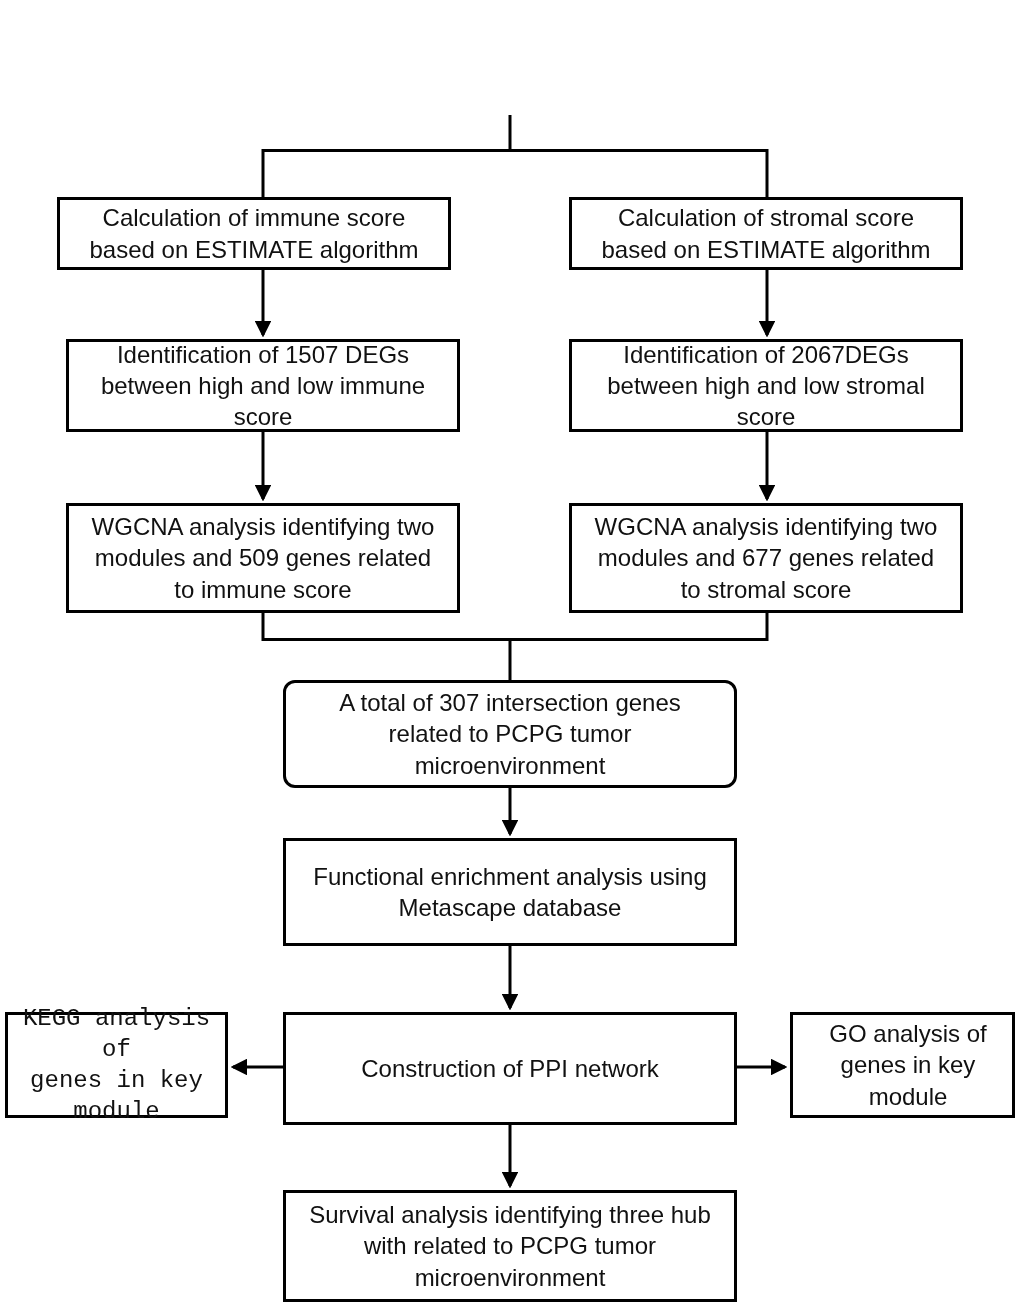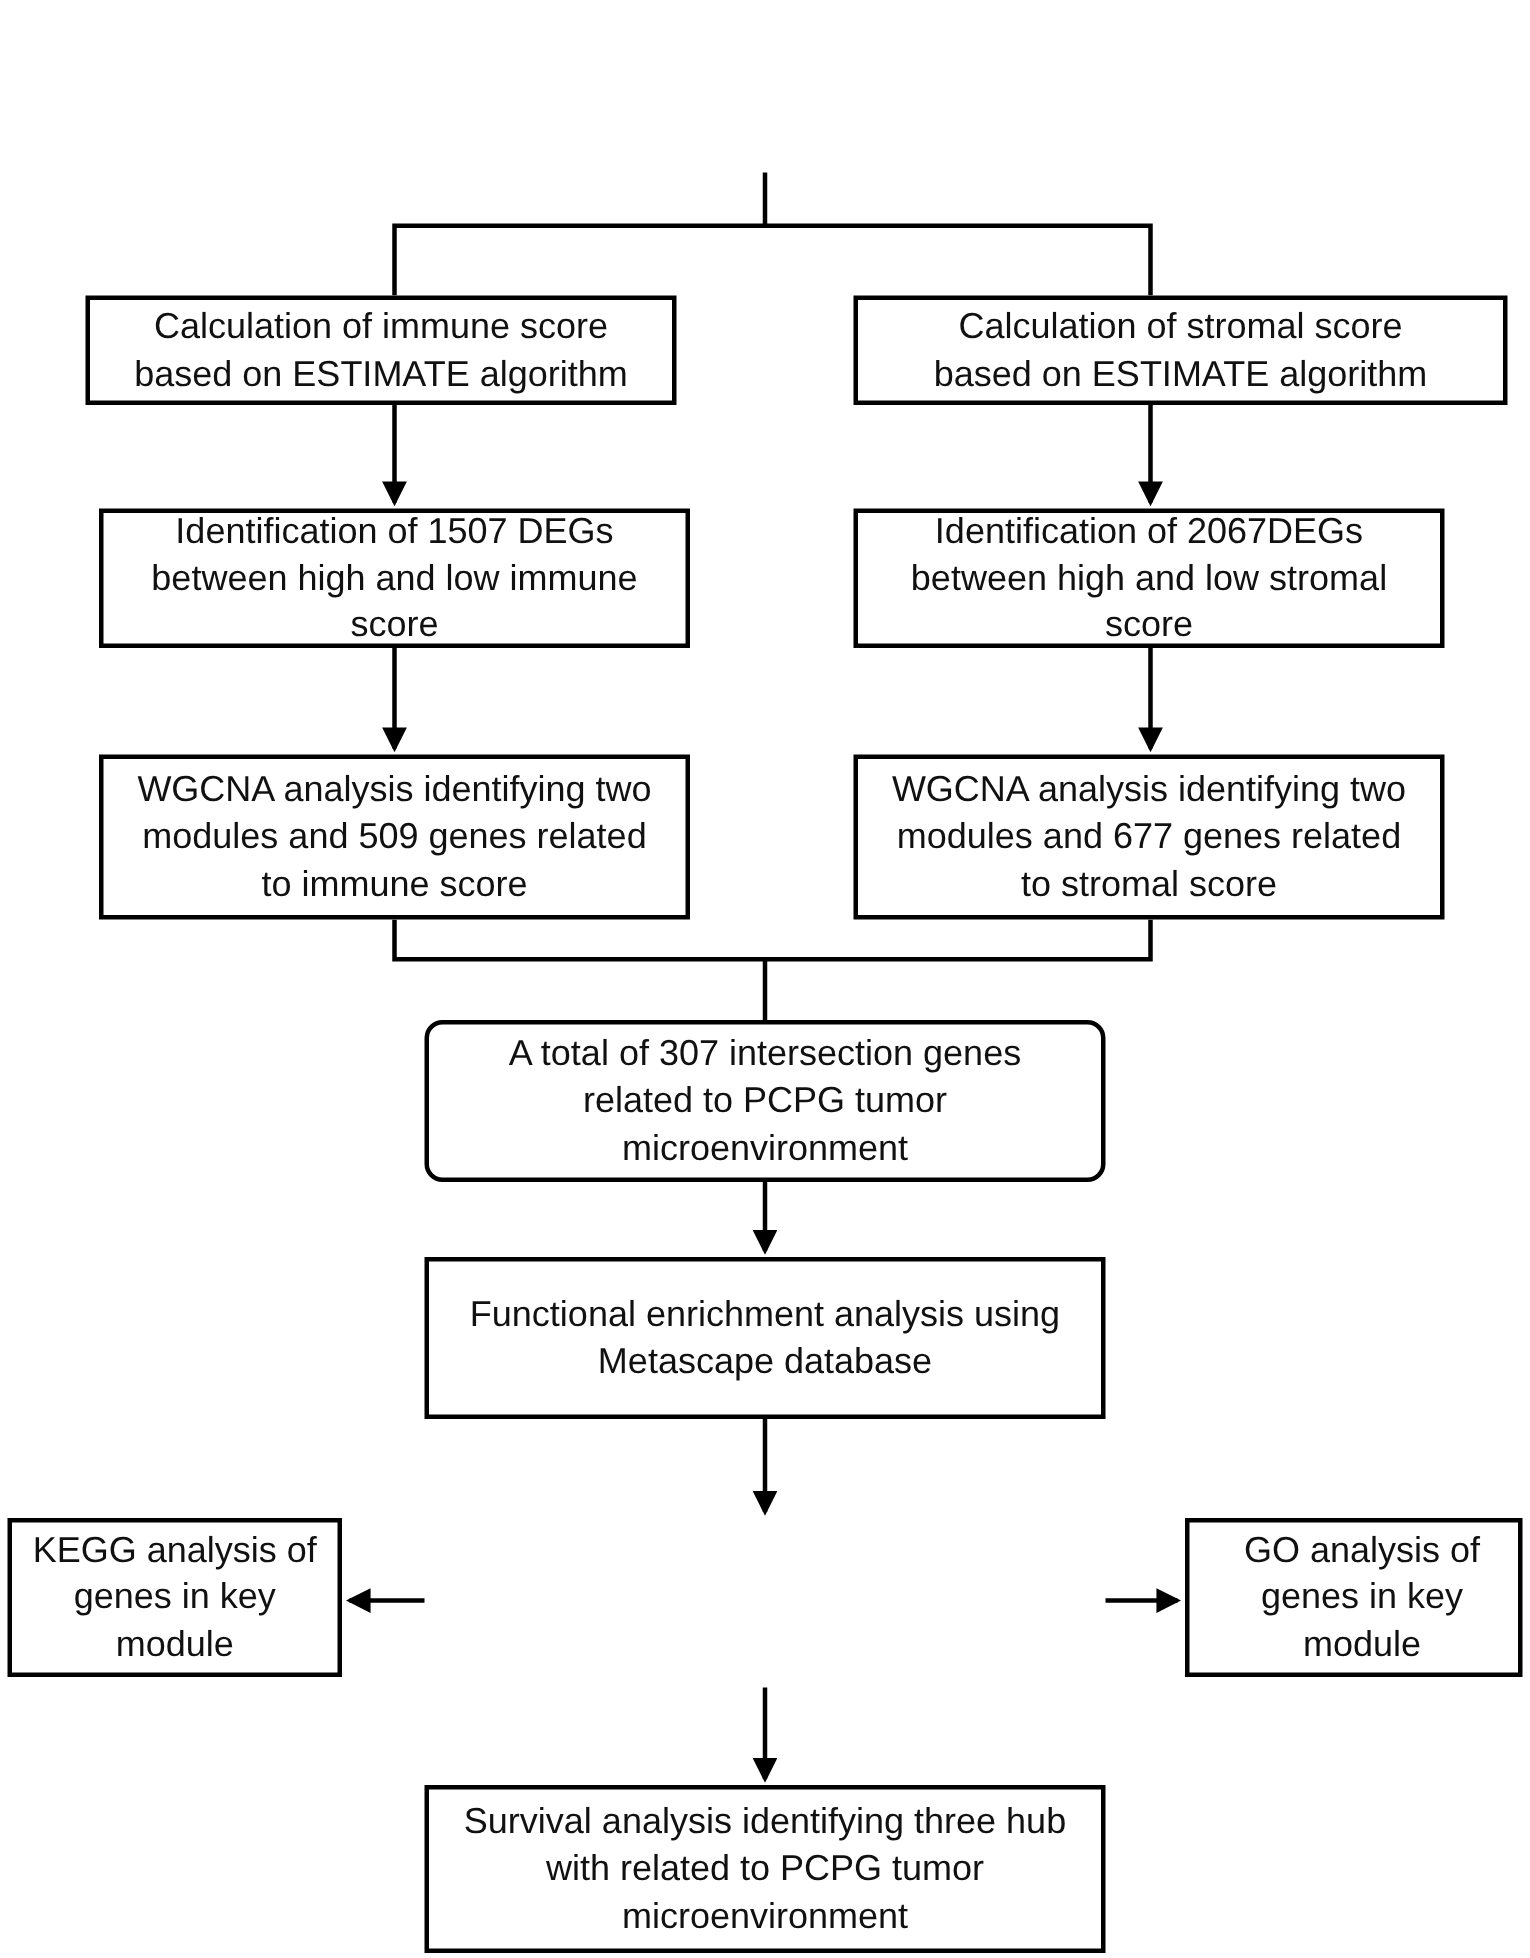--- a/index.html
+++ b/index.html
@@ -77,21 +77,21 @@
     <path d="M510 1125 V1186" marker-end="url(#arrowhead)"></path>
 
     <path d="M283 1067 H233" marker-end="url(#arrowhead)"></path>
     <path d="M737 1067 H785" marker-end="url(#arrowhead)"></path>
   </svg>
 
 
   <div class="node" style="left:57px; top:197px; width:394px; height:73px;">Calculation of immune score
 based on ESTIMATE algorithm</div>
 
-  <div class="node" style="left:569px; top:197px; width:436px; height:73px;">Calculation of stromal score
+  <div class="node" style="left:569px; top:197px; width:394px; height:73px;">Calculation of stromal score
 based on ESTIMATE algorithm</div>
 
   <div class="node" style="left:66px; top:339px; width:394px; height:93px;">Identification of 1507 DEGs
 between high and low immune
 score</div>
 
   <div class="node" style="left:569px; top:339px; width:394px; height:93px;">Identification of 2067DEGs
 between high and low stromal
 score</div>
 
@@ -103,22 +103,23 @@
 modules and 677 genes related
 to stromal score</div>
 
   <div class="node" style="left:283px; top:680px; width:454px; height:108px;border-radius:12px;">A total of 307 intersection genes
 related to PCPG tumor
 microenvironment</div>
 
   <div class="node" style="left:283px; top:838px; width:454px; height:108px;">Functional enrichment analysis using
 Metascape database</div>
 
+  <div class="node" style="left:283px; top:1012px; width:454px; height:113px;">Construction of PPI network</div>
 
-  <div class="node" style="left:5px; top:1012px; width:223px; height:106px;">KEGG analysis of
+  <div class="node" style="left:5px; top:1012px; width:223px; height:106px;font-family:Liberation Mono, monospace;">KEGG analysis of
 genes in key
 module</div>
 
   <div class="node" style="left:790px; top:1012px; width:225px; height:106px;padding-left:15px;">GO analysis of
 genes in key
 module</div>
 
   <div class="node" style="left:283px; top:1190px; width:454px; height:112px;">Survival analysis identifying three hub
 with related to PCPG tumor
 microenvironment</div>

